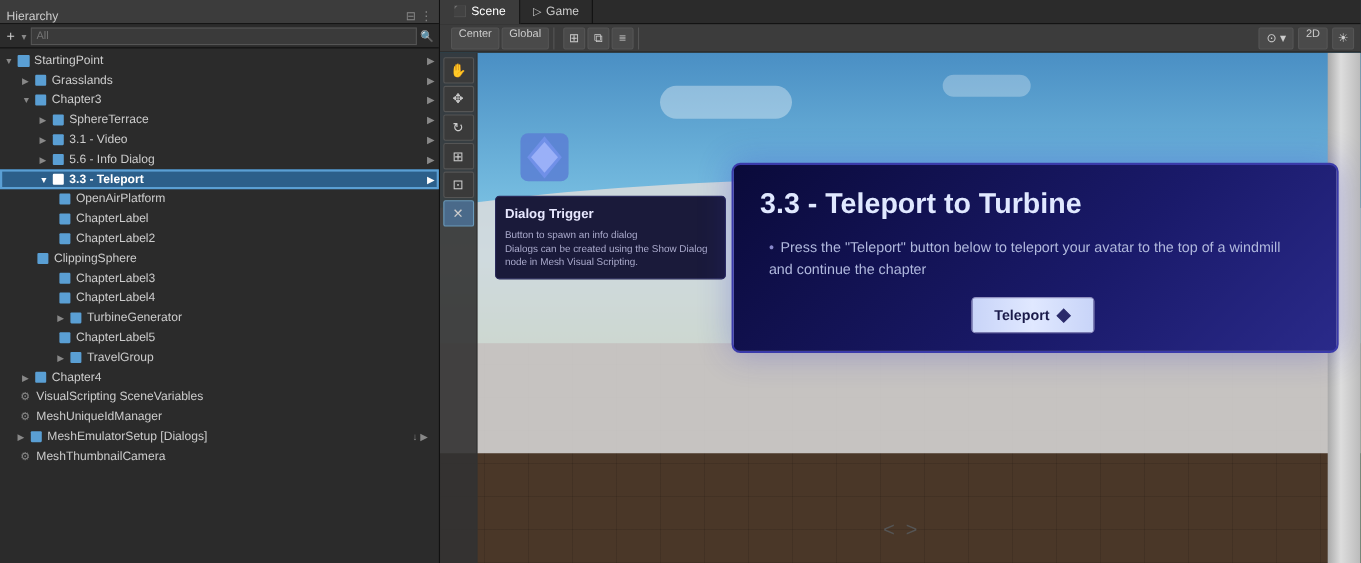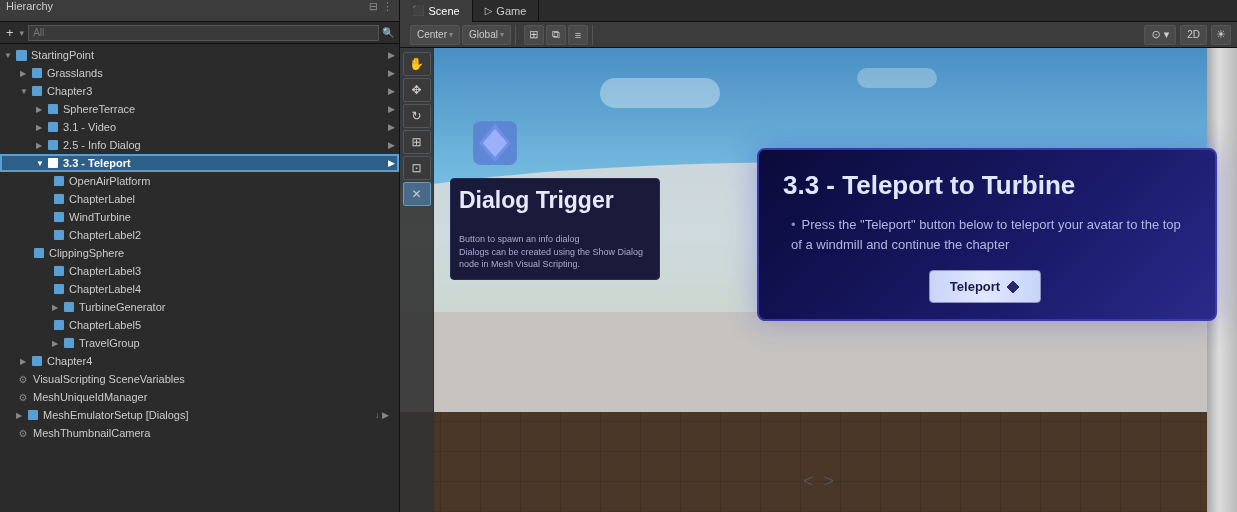--- a/index.html
+++ b/index.html
@@ -21,21 +21,21 @@
       background: #2b2b2b;
       display: flex;
       flex-direction: column;
       border-right: 1px solid #111;
     }
 
     .panel-header {
       background: #3c3c3c;
       height: 22px;
       display: flex;
-      align-items: flex-start;
+      align-items: flex-end;
       padding: 0 6px;
       gap: 6px;
       border-bottom: 1px solid #111;
       font-size: 11px;
       color: #ccc;
     }
 
     .panel-header-icons {
       margin-left: auto;
       display: flex;
@@ -195,22 +195,23 @@
     .toolbar-btn {
       height: 20px;
       padding: 0 6px;
       background: #4a4a4a;
       border: 1px solid #555;
       color: #ccc;
       font-size: 10px;
       cursor: pointer;
       display: flex;
       align-items: center;
-      gap: 2px;
+      gap: 15px;
       border-radius: 2px;
+      flex-direction: column;
     }
 
     .toolbar-btn .chevron {
       font-size: 8px;
       color: #888;
     }
 
     .toolbar-icon-btn {
       width: 20px;
       height: 20px;
@@ -332,38 +333,38 @@
       width: 210px;
       background: #1a1a3a;
       border: 1px solid #2a2a5a;
       border-radius: 4px;
       padding: 8px;
       z-index: 15;
       color: white;
     }
 
     .dialog-trigger-title {
-      font-size: 23px;
+      font-size: 12px;
       font-weight: bold;
       color: #e8e8ff;
-      margin-bottom: 19px;
+      margin-bottom: 6px;
     }
 
     .dialog-trigger-text {
       font-size: 9px;
       color: #aaaacc;
       line-height: 1.4;
     }
 
     
     .teleport-panel {
       position: absolute;
       top: 100px;
       right: 20px;
-      width: 460px;
+      width: 552px;
       background: linear-gradient(135deg, #0a0a3a 0%, #1a1a6a 60%, #2a2a8a 100%);
       border: 2px solid #3a3aaa;
       border-radius: 8px;
       padding: 20px 28px 16px 24px;
       z-index: 15;
       color: white;
       box-shadow: 0 0 30px rgba(50,50,200,0.3);
     }
 
     .teleport-title {
@@ -497,21 +498,21 @@
         </span>
       <span class="tree-label">3.1 - Video</span>
       <span class="right-arrow">▶</span>
     </div>
 
     <div class="tree-item" style="padding-left:36px;">
       <span class="expand-arrow">▶</span>
       <span class="icon">
           <span class="cube-icon-small"></span>
         </span>
-      <span class="tree-label">2.5 - Info Dialog</span>
+      <span class="tree-label">5.6 - Info Dialog</span>
       <span class="right-arrow">▶</span>
     </div>
 
     <div class="tree-item selected" style="padding-left:36px; outline: 2px solid #5a9fd4; outline-offset:-2px;">
       <span class="expand-arrow" style="color:#fff;">▼</span>
       <span class="icon">
           <span class="cube-icon-small" style="background:#fff;"></span>
         </span>
       <span class="tree-label" style="color:#fff; font-weight:bold;text-align:right;">3.3 - Teleport</span>
       <span class="right-arrow" style="color:#fff;">▶</span>
@@ -524,26 +525,20 @@
       <span class="tree-label">OpenAirPlatform</span>
     </div>
 
     <div class="tree-item" style="padding-left:52px;">
       <span class="icon">
           <span class="cube-icon-small"></span>
         </span>
       <span class="tree-label">ChapterLabel</span>
     </div>
 
-    <div class="tree-item" style="padding-left:52px;">
-      <span class="icon">
-          <span class="cube-icon-small"></span>
-        </span>
-      <span class="tree-label">WindTurbine</span>
-    </div>
 
     <div class="tree-item" style="padding-left:52px;">
       <span class="icon">
           <span class="cube-icon-small"></span>
         </span>
       <span class="tree-label">ChapterLabel2</span>
     </div>
 
     <div class="tree-item" style="padding-left:32px;">
       <span class="icon">

